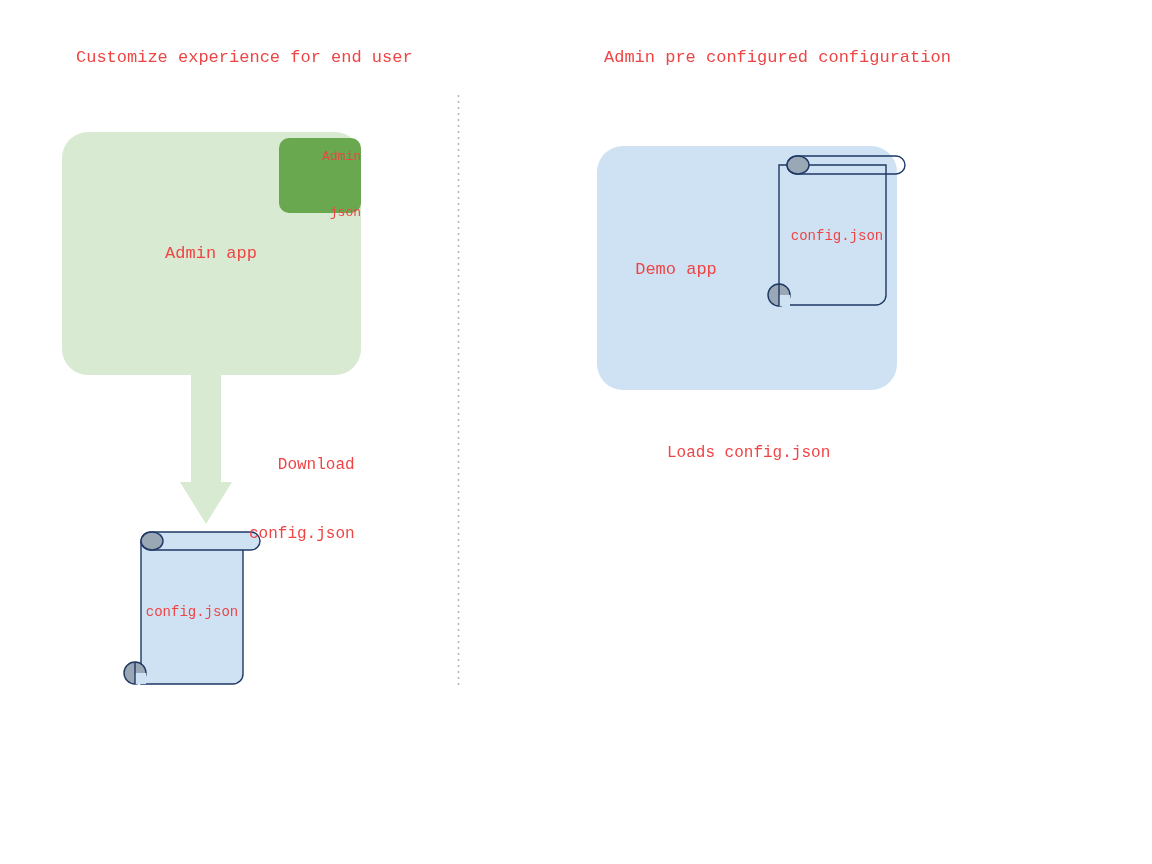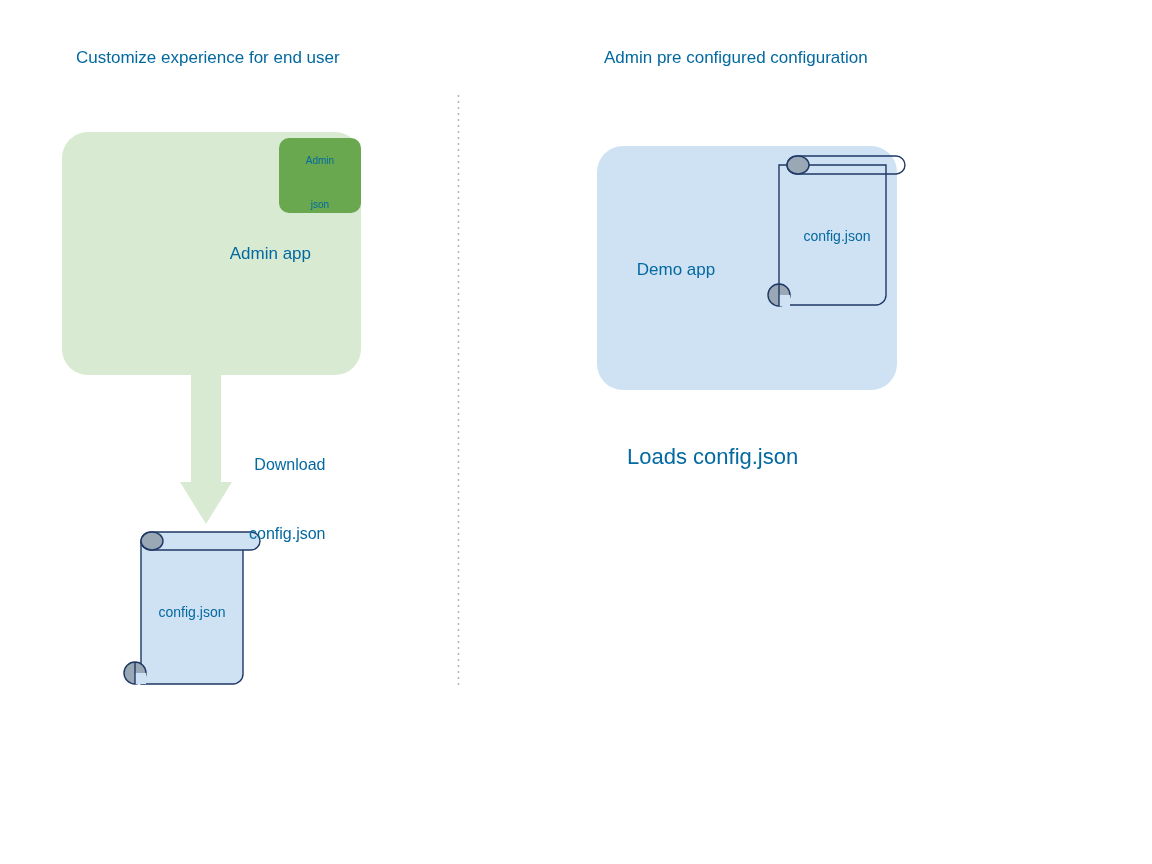--- a/index.html
+++ b/index.html
@@ -17,48 +17,49 @@
   }
   #canvas {
     position: absolute;
     left: 0;
     top: 0;
     width: 1152px;
     height: 864px;
   }
   .label {
     position: absolute;
-    font-family: Liberation Sans, sans-serif;
-    color: #0369a1;
+    font-family: Liberation Mono, monospace;
+    color: #ef4444;
     white-space: pre;
     line-height: 1.22;
   }
   .title {
     font-size: 17px;
   }
   .boxtext {
     font-size: 17px;
     text-align: center;
   }
   .paneltext {
-    font-size: 10px;
-    text-align: center;
+    font-size: 13px;
+    text-align: right;
     line-height: 1.45;
   }
   .arrowlabel {
     font-size: 16px;
     text-align: right;
     line-height: 1.42;
   }
   .doctext {
     font-size: 14px;
     text-align: center;
   }
   .caption {
-    font-size: 22px;
+    font-size: 16px;
+    margin-left: 40px;
   }
   .centered {
     transform: translate(-50%, -50%);
   }
 </style>
 </head>
 <body>
 
 <svg id="canvas" viewBox="0 0 1152 864" xmlns="http://www.w3.org/2000/svg">
 
@@ -101,21 +102,21 @@
 
 <div class="label title" style="left:76px; top:48px;">Customize experience for end user</div>
 
 <div class="label title" style="left:604px; top:48px;">Admin pre configured configuration</div>
 
 <div class="label paneltext centered" style="left:320px; top:176px; width:82px;">
   <div>Admin</div>
   <div>json</div>
 </div>
 
-<div class="label boxtext centered" style="left:211px; top:254px; width:200px;text-align:right;">Admin app</div>
+<div class="label boxtext centered" style="left:211px; top:254px; width:200px;">Admin app</div>
 
 <div class="label arrowlabel" style="left:249px; top:409px;">
   <div>Download</div>
   <div>config.json</div>
 </div>
 
 <div class="label doctext centered" style="left:192px; top:613px; width:102px;">config.json</div>
 
 <div class="label boxtext centered" style="left:676px; top:270px; width:200px;">Demo app</div>
 

